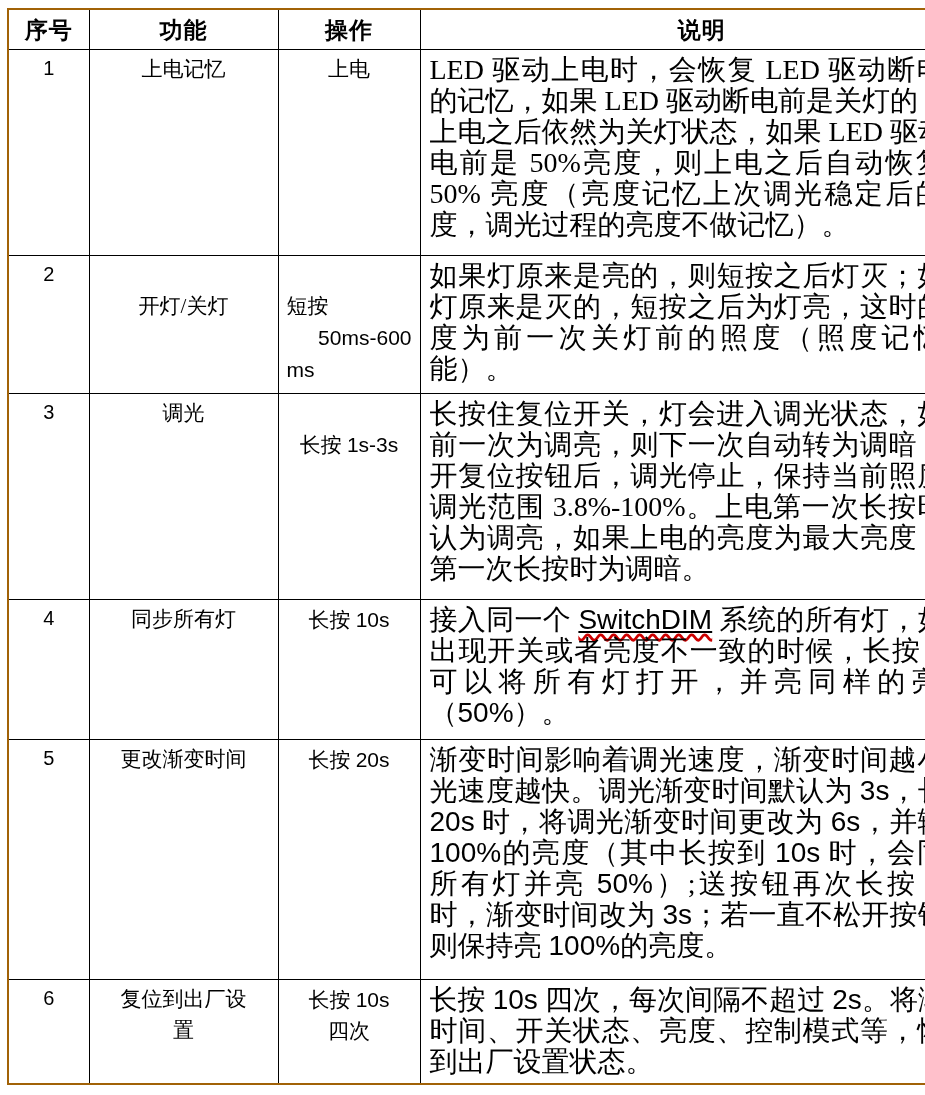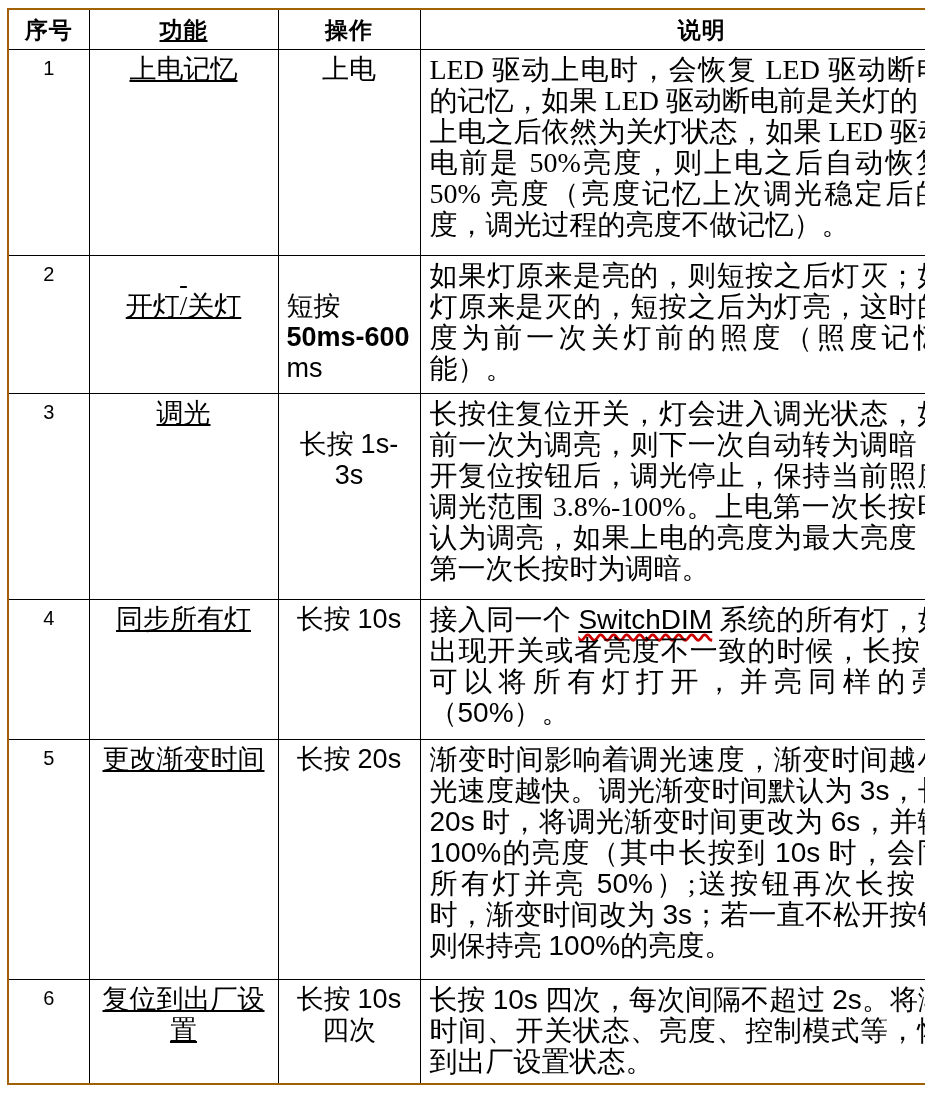--- a/index.html
+++ b/index.html
@@ -21,29 +21,29 @@
     vertical-align: top;
     padding: 0;
     overflow: hidden;
   }
   thead tr { height: 40px; }
   th {
     font-size: 23px; font-weight: bold; text-align: center;
     padding-top: 5px; letter-spacing: 1px;
   }
   .col-no   { width: 81px;  }
-  .col-fn   { width: 189px; text-decoration: underline; }
+  .col-fn   { width: 189px; }
   .col-op   { width: 142px; }
   .col-desc { width: 564px; }
   td.col-no {
     text-align: center;
     font-family: "Liberation Sans", "DejaVu Sans", sans-serif;
     font-size: 20px; padding-top: 7px;
   }
-  .line { line-height: 31px; font-size: 27px; }
+  .line { line-height: 31px; font-size: 21px; }
   td.col-fn { text-align: center; padding: 4px 4px 0 4px; font-size: 21px; }
   td.col-op { text-align: center; padding: 4px 8px 0 8px; font-size: 21px; }
   td.col-desc { padding: 4px 9px 0 9px; }
   td.col-desc p {
     margin: 0; font-size: 28px; line-height: 31px;
     text-align: justify; text-justify: inter-ideograph;
   }
   .lat.sans  { font-family: "Liberation Sans", "DejaVu Sans", sans-serif; }
   .lat.serif { font-family: "Liberation Serif", "DejaVu Serif", serif; }
   .u-term {
@@ -95,21 +95,21 @@
           <td class="col-no">
             <div>2</div>
           </td>
           <td class="col-fn">
             <div class="line">&nbsp;</div>
             <div class="line">开灯/关灯</div>
           </td>
           <td class="col-op">
             <div class="line">&nbsp;</div>
             <div class="line" style="text-align: left;">短按</div>
-            <div class="line" style="text-align: left; font-weight: bold;"><span class="lat sans">50ms-600</span></div>
+            <div class="line" style="text-align: right;"><span class="lat sans">50ms-600</span></div>
             <div class="line" style="text-align: left;"><span class="lat sans">ms</span></div>
           </td>
           <td class="col-desc">
             <p>如果灯原来是亮的，则短按之后灯灭；如果灯原来是灭的，短按之后为灯亮，这时的照度为前一次关灯前的照度（照度记忆功能）。</p>
           </td>
         </tr>
         <tr style="height: 206px;">
           <td class="col-no">
             <div>3</div>
           </td>

